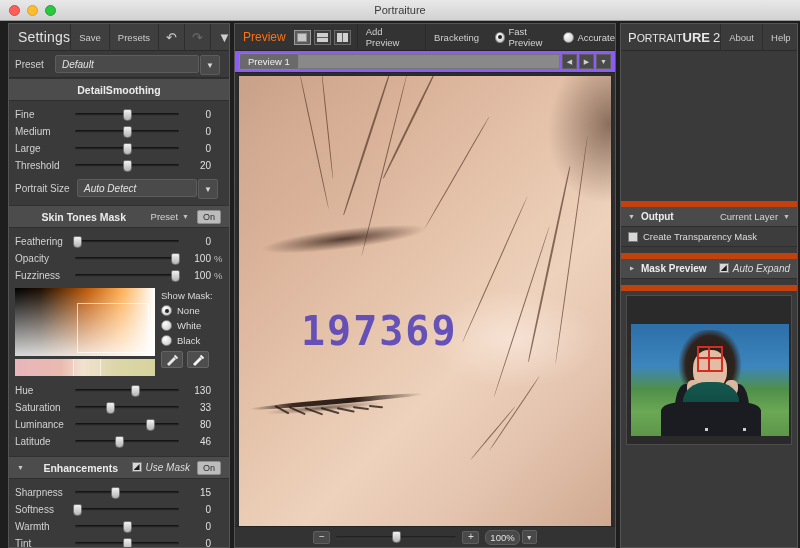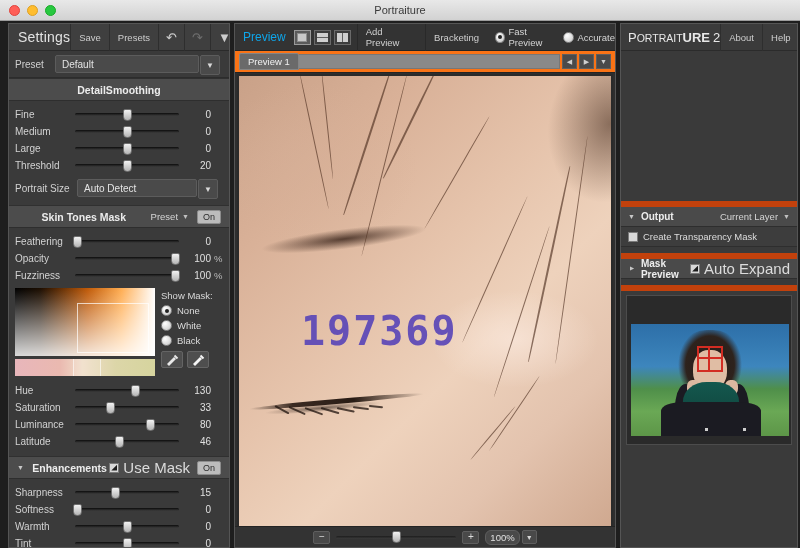--- a/index.html
+++ b/index.html
@@ -60,21 +60,21 @@
   .hbtn.dim { color: #6e6e6e; }
 
   .preset-row {
     height: 27px; display: flex; align-items: center; padding: 0 6px;
     background: #3a3a3a; border-bottom: 1px solid #2c2c2c;
   }
   .preset-label { font-size: 10px; color: #d0d0d0; width: 40px; }
   .combo {
     flex: 1; height: 18px; background: #4a4a4a;
     border: 1px solid #5c5c5c; border-radius: 2px;
-    display: flex; align-items: center; position: relative;
+    display: flex; align-items: center; position: relative; font-style: italic;
   }
   .combo span { font-size: 10px; color: #e4e4e4; margin-left: 6px; }
   .combo-arrow {
     position: absolute; right: -22px; top: -1px;
     width: 20px; height: 20px; background: #4a4a4a;
     border: 1px solid #5c5c5c; border-radius: 2px;
     display: flex; align-items: center; justify-content: center;
     font-size: 8px; color: #d8d8d8;
   }
 
@@ -85,21 +85,21 @@
     border-bottom: 1px solid #2e2e2e;
   }
   .group-title { font-size: 10.5px; color: #ececec; font-weight: bold; flex: 1; text-align: center; }
   .tri { font-size: 7px; color: #c8c8c8; margin-right: 6px; }
   .grp-combo { font-size: 9.5px; color: #d5d5d5; margin-right: 4px; }
   .grp-combo-arrow { font-size: 7px; color: #c0c0c0; margin-right: 8px; }
   .onbtn {
     font-size: 9px; color: #2b2b2b; background: #bcbcbc;
     padding: 1px 5px; border-radius: 2px; border: 1px solid #8d8d8d;
   }
-  .usemask { font-size: 15px; color: #dcdcdc; margin-right: 7px; display: flex; align-items: center; gap: 4px; }
+  .usemask { font-size: 10px; color: #dcdcdc; margin-right: 7px; display: flex; gap: 4px; font-style: italic; }
   .cbx {
     width: 10px; height: 10px; background: #d8d8d8;
     border: 1px solid #7a7a7a; position: relative;
   }
   .cbx.checked::after {
     content: ""; position: absolute; left: 1px; top: 1px;
     width: 6px; height: 6px; background: #1c1c1c;
     clip-path: polygon(0 100%, 100% 0, 100% 100%);
   }
 
@@ -168,42 +168,42 @@
   
   .preview {
     position: absolute; left: 234px; top: 2px; width: 382px; height: 525px;
     background: #2e2e2e; border: 1px solid #555;
     overflow: hidden;
   }
   .pv-head {
     height: 27px; background: #333; display: flex; align-items: center;
     border-bottom: 1px solid #242424;
   }
-  .pv-title { font-size: 12px; color: #0ea5e9; margin: 0 8px; }
+  .pv-title { font-size: 12px; color: #f97316; margin: 0 8px; }
   .vmodes { display: flex; gap: 3px; }
   .vmode {
     width: 17px; height: 15px; border: 1px solid #6a6a6a;
     background: #3d3d3d; display: flex; align-items: center; justify-content: center;
   }
   .vmode.sel { background: #5a5a5a; border-color: #9a9a9a; }
   .vm-a { width: 10px; height: 9px; background: #c8c8c8; border: 1px solid #8d8d8d; }
   .vm-b { width: 11px; height: 9px; background:
       linear-gradient(to bottom,#d0d0d0 0 45%, #606060 45% 55%, #d0d0d0 55% 100%); }
   .vm-c { width: 11px; height: 9px; background:
       linear-gradient(to right,#d0d0d0 0 45%, #606060 45% 55%, #d0d0d0 55% 100%); }
   .pvbtn {
     font-size: 9.5px; color: #d0d0d0; padding: 0 8px; height: 27px;
     display: flex; align-items: center; border-left: 1px solid #292929;
     margin-left: 6px;
   }
   .pvradio { display: flex; align-items: center; gap: 4px; margin-left: 8px; }
   .pvradio .rlabel { font-size: 9.5px; color: #d6d6d6; }
 
   .tabstrip {
-    height: 22px; background: #f97316; display: flex; align-items: center;
+    height: 22px; background: #8b5cf6; display: flex; align-items: center;
     padding: 0 4px; border-bottom: 1px solid #242424;
   }
   .tab {
     height: 17px; padding: 0 8px; background: #6a6a6a;
     border: 1px solid #858585; border-radius: 2px 2px 0 0;
     display: flex; align-items: center; font-size: 9.5px; color: #f0f0f0;
   }
   .tab-rest { flex: 1; height: 15px; background: #898989; border: 1px solid #777; border-left: none; }
   .navbtns { display: flex; gap: 2px; margin-left: 2px; }
   .navbtn {

